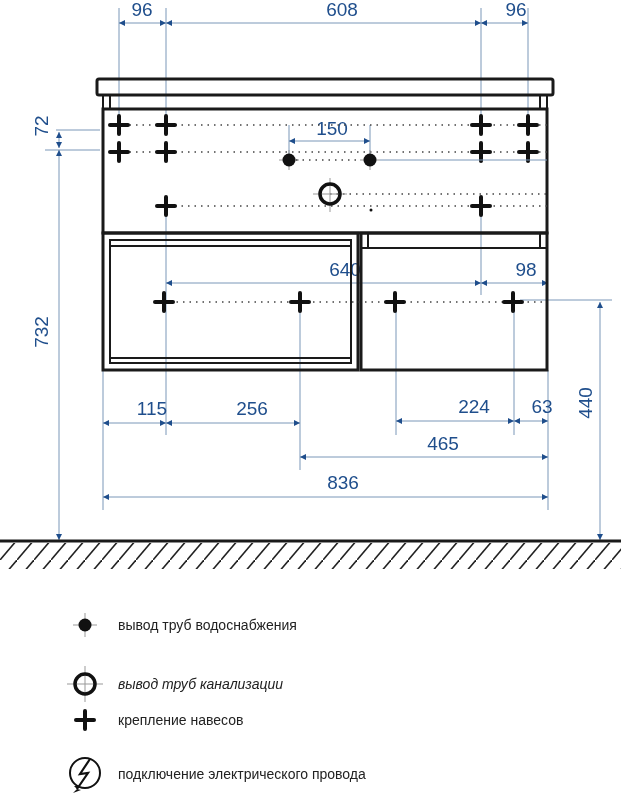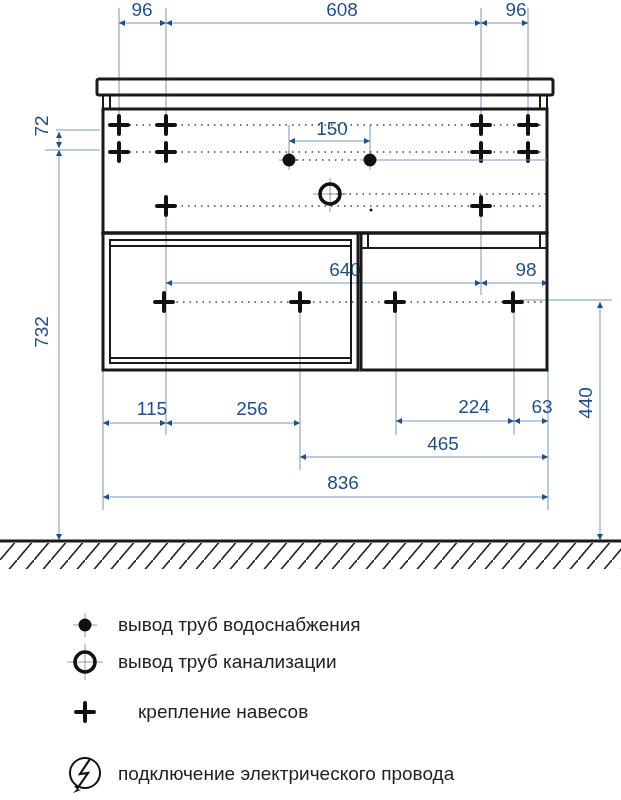--- a/index.html
+++ b/index.html
@@ -7,21 +7,21 @@
          font-family: "Liberation Sans", "DejaVu Sans", sans-serif; }
   #diagram { position: absolute; left: 0; top: 0; }
   .dim-text { fill: #1f4e8c; font-size: 19px; font-family: "Liberation Sans", sans-serif; }
   .dim-line { stroke: #7a97b8; stroke-width: 1; fill: none; }
   .cab { stroke: #1a1a1a; stroke-width: 3; fill: none; }
   .cab-thin { stroke: #1a1a1a; stroke-width: 2; fill: none; }
   .dots { stroke: #444; stroke-width: 1.4; stroke-dasharray: 1.5 5; fill: none; }
   .legend { position: absolute; left: 0; top: 600px; width: 621px; }
   .legend-item { position: absolute; left: 60px; height: 40px; width: 500px; display: flex; align-items: center; }
   .legend-icon { width: 50px; height: 40px; display: flex; align-items: center; justify-content: center; }
-  .legend-label { margin-left: 8px; font-size: 19px; color: #222; font-family: "Liberation Sans", sans-serif; }
+  .legend-label { margin-left: 8px; font-size: 14px; color: #222; font-family: "Liberation Sans", sans-serif; }
 </style>
 </head>
 <body>
 
 <svg id="diagram" width="621" height="600" viewBox="0 0 621 600" xmlns="http://www.w3.org/2000/svg">
   <defs>
     <marker id="arr" viewBox="0 0 10 10" refX="10" refY="5" markerWidth="9" markerHeight="6" orient="auto-start-reverse">
       <path d="M0,0 L10,5 L0,10 z" fill="#1f4e8c"></path>
     </marker>
     <g id="plus">
@@ -167,31 +167,31 @@
   <div class="legend-item" style="top:5px;">
     <span class="legend-icon">
       <svg width="30" height="30" viewBox="0 0 30 30">
         <line x1="15" y1="3" x2="15" y2="27" stroke="#999" stroke-width="1"></line>
         <line x1="3" y1="15" x2="27" y2="15" stroke="#999" stroke-width="1"></line>
         <circle cx="15" cy="15" r="6.5" fill="#111"></circle>
       </svg>
     </span>
     <span class="legend-label">вывод труб водоснабжения</span>
   </div>
-  <div class="legend-item" style="top:42px;">
+  <div class="legend-item" style="top:64px;font-style:italic;">
     <span class="legend-icon">
       <svg width="40" height="40" viewBox="0 0 40 40">
         <line x1="20" y1="2" x2="20" y2="38" stroke="#999" stroke-width="1"></line>
         <line x1="2" y1="20" x2="38" y2="20" stroke="#999" stroke-width="1"></line>
         <circle cx="20" cy="20" r="10" fill="none" stroke="#111" stroke-width="3.5"></circle>
       </svg>
     </span>
     <span class="legend-label">вывод труб канализации</span>
   </div>
-  <div class="legend-item" style="top:92px;gap:20px;">
+  <div class="legend-item" style="top:100px;">
     <span class="legend-icon">
       <svg width="30" height="30" viewBox="0 0 30 30">
         <line x1="6" y1="15" x2="24" y2="15" stroke="#111" stroke-width="4" stroke-linecap="round"></line>
         <line x1="15" y1="6" x2="15" y2="24" stroke="#111" stroke-width="4" stroke-linecap="round"></line>
       </svg>
     </span>
     <span class="legend-label">крепление навесов</span>
   </div>
   <div class="legend-item" style="top:154px;align-items:center;">
     <span class="legend-icon">

